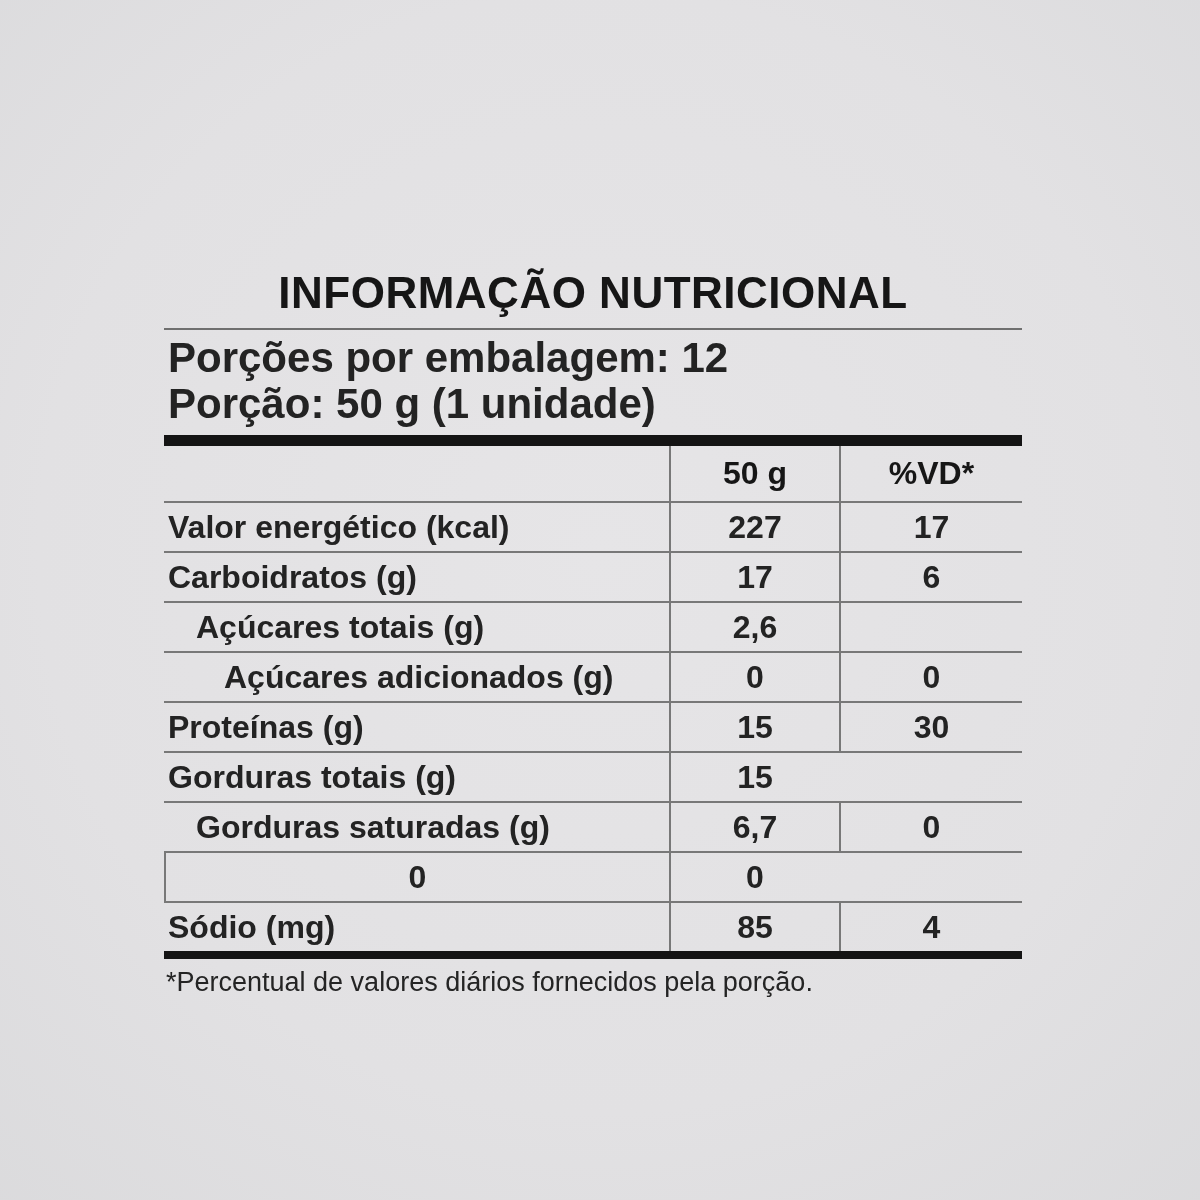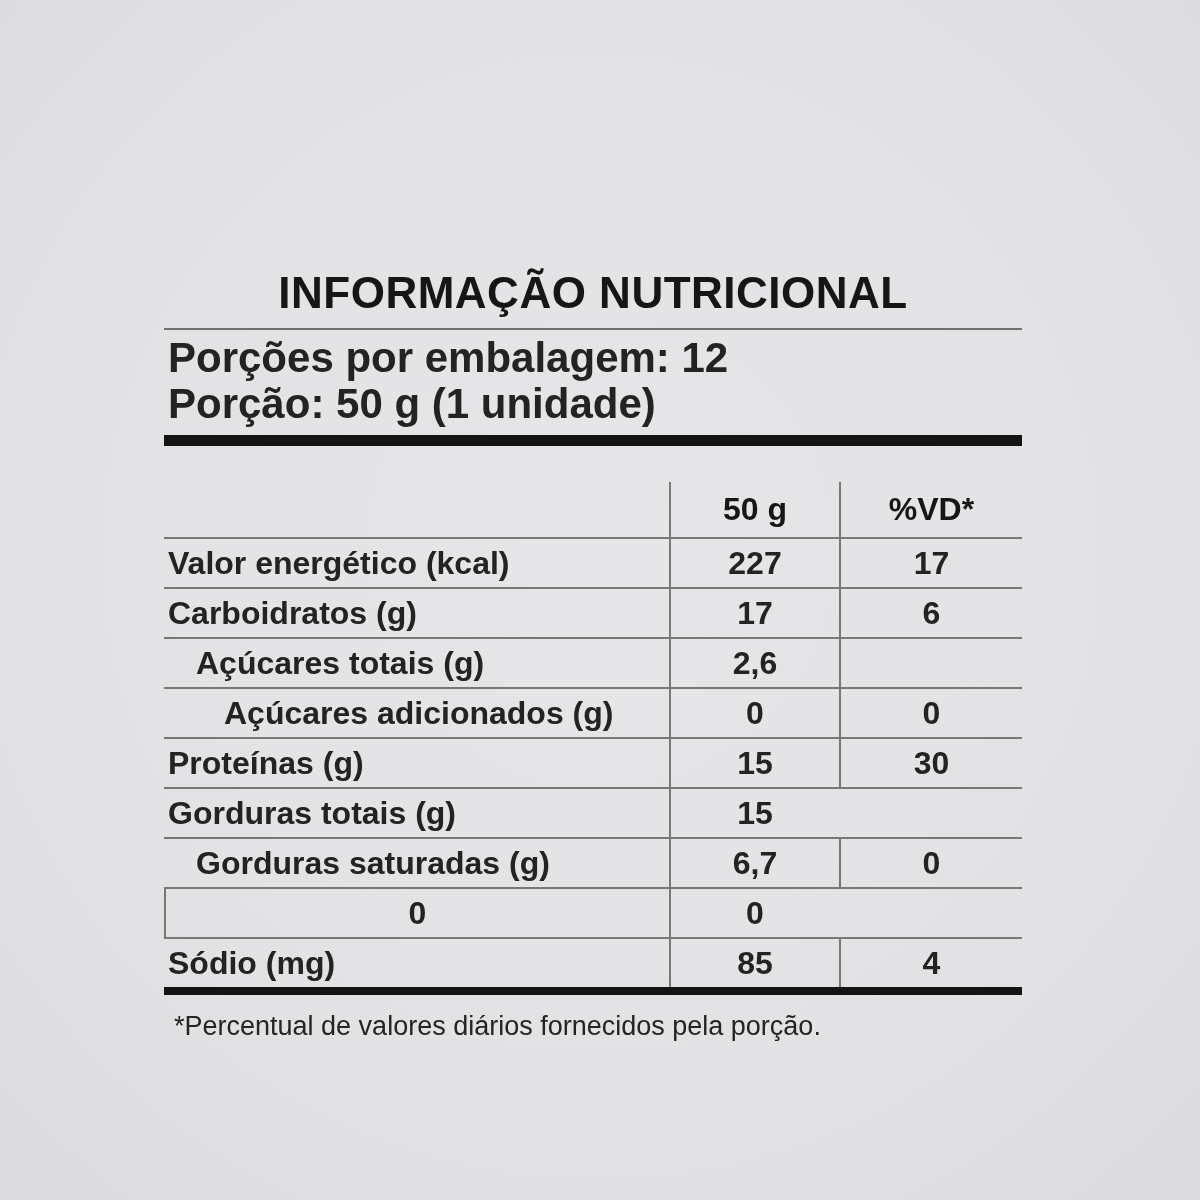--- a/index.html
+++ b/index.html
@@ -13,37 +13,37 @@
   .sheet{position:absolute;left:164px;top:268px;width:858px;}
   .title{
     margin:0 0 10px 0;text-align:center;
     font-size:44px;font-weight:bold;letter-spacing:0.5px;color:#161616;
     white-space:nowrap;
   }
   .thin-rule{height:0;border:none;border-top:2px solid #6f6f6f;margin:0 0 4px 0;}
   .serving-line{margin:0;padding:2px 0 0 4px;font-size:42px;line-height:44px;color:#232323;font-weight:bold;}
   .thick-bar-top{height:11px;background:#141414;margin-top:9px;}
   .thick-bar-bottom{height:8px;background:#141414;}
-  .ntable{width:858px;margin-top:36px;}
+  .ntable{width:858px;}
   .trow{
     display:grid;grid-template-columns:505px 170px 183px;
     align-items:center;
   }
   .trow.header{height:55px;font-weight:bold;}
   .trow.body-row{height:48px;font-weight:bold;}
   .trow .cell{height:100%;display:flex;align-items:center;font-size:32px;color:#232323;}
   .trow.header .cell{font-size:32px;color:#161616;}
   .cell.label{justify-content:flex-start;padding-left:4px;box-sizing:border-box;}
   .cell.num{justify-content:center;text-align:center;}
   .cell.col2,.cell.col3{border-left:2px solid #787878;box-sizing:border-box;}
   .trow{border-bottom:2px solid #787878;}
   .trow:last-child{border-bottom:none;}
   .indent-1 .cell.label{padding-left:32px;}
   .indent-2 .cell.label{padding-left:60px;}
-  .footnote{margin:8px;padding:8px 0 0 2px;font-size:27px;color:#242424;}
+  .footnote{margin:0;padding:8px 0 0 2px;font-size:27px;color:#242424;}
 </style>
 </head>
 <body>
 
 <div class="sheet">
 
   <h1 class="title">INFORMAÇÃO NUTRICIONAL</h1>
 
   <hr class="thin-rule">
 

